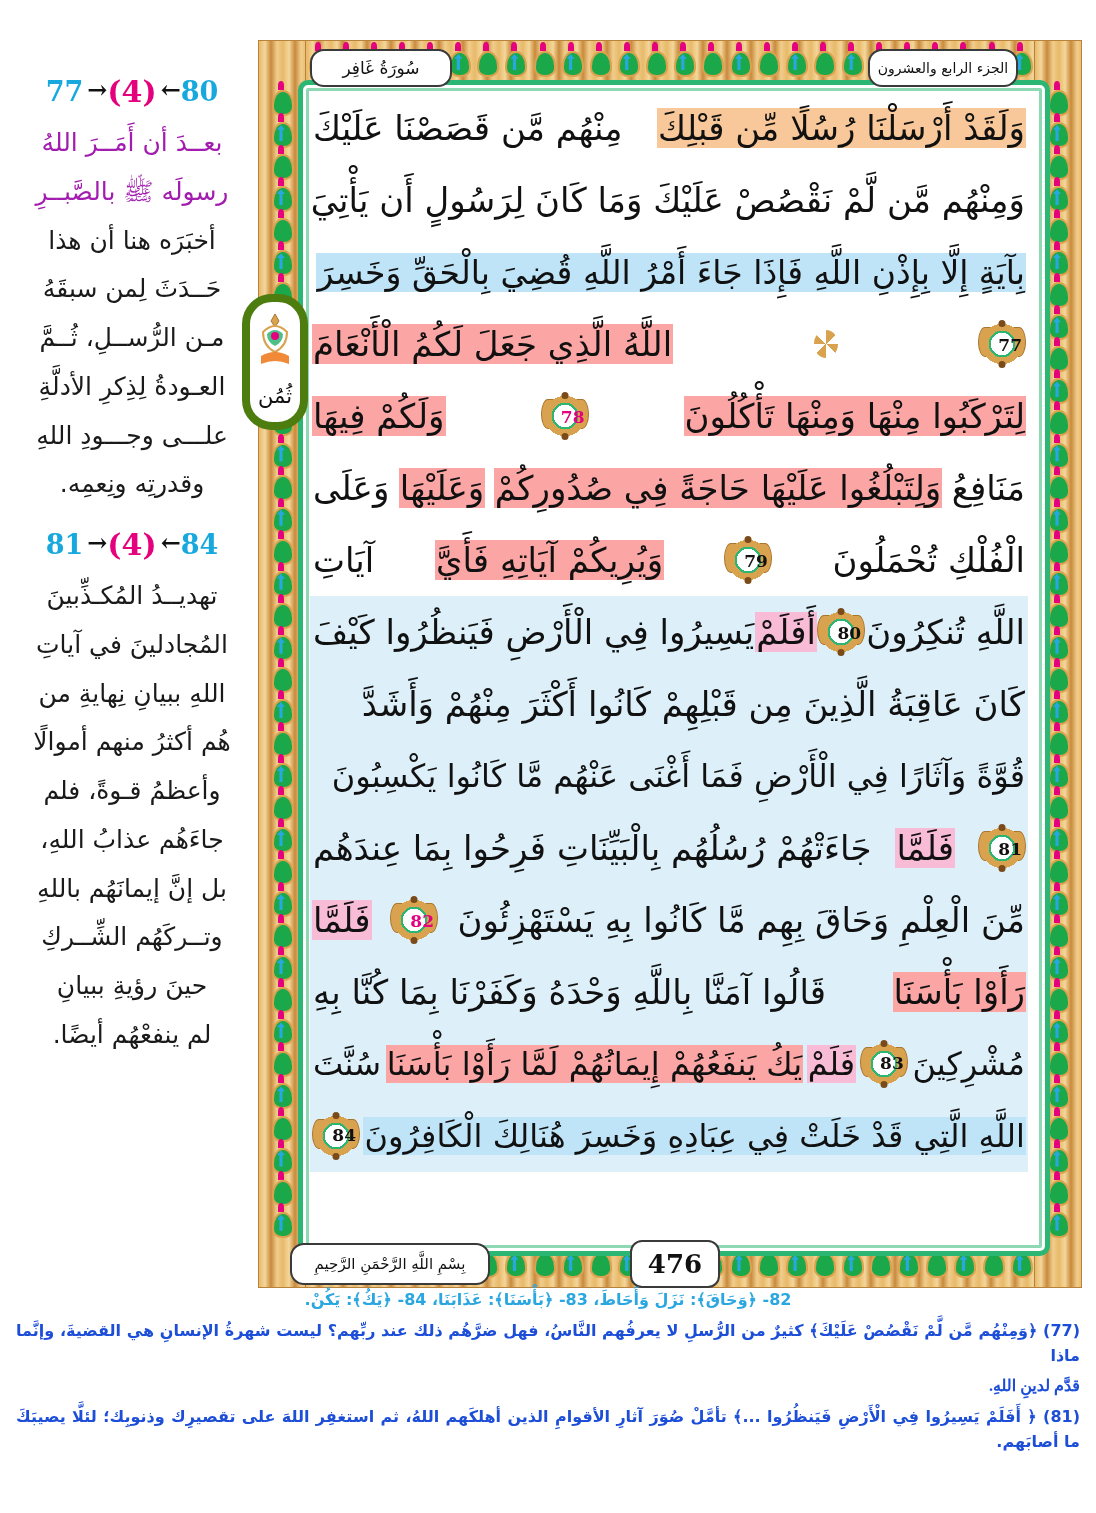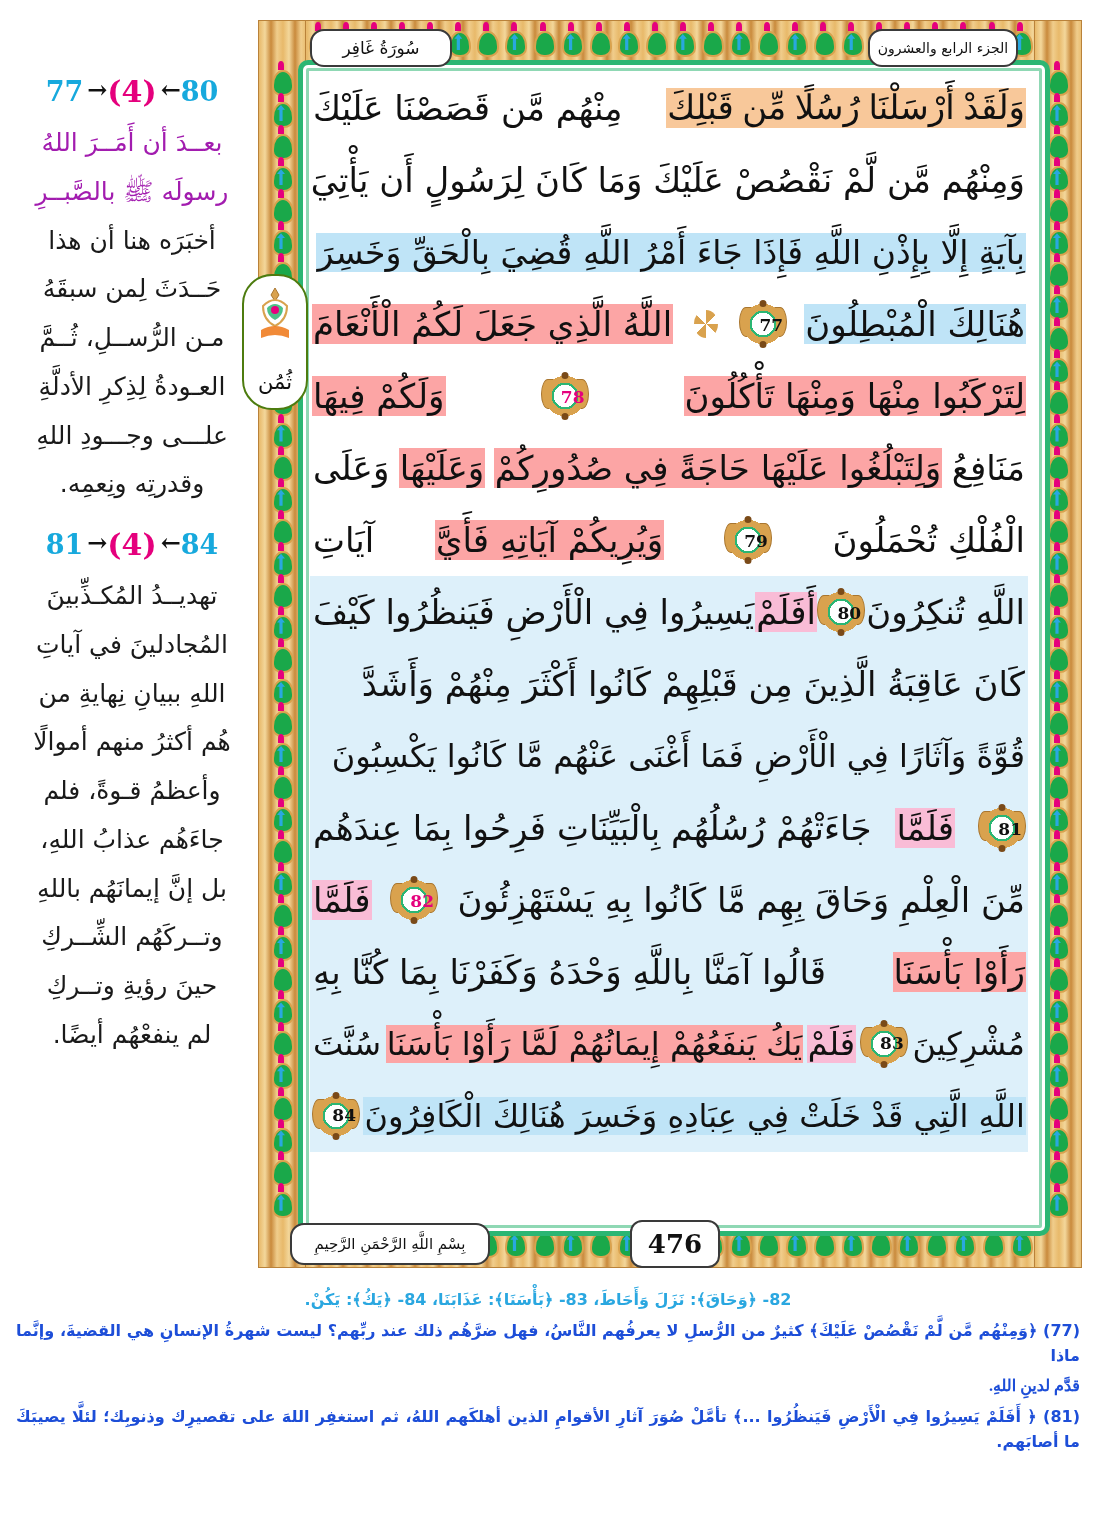--- a/index.html
+++ b/index.html
@@ -31,21 +31,21 @@
     font-size:25px;line-height:1.95;color:#1a1a1a;
     font-family:"DejaVu Sans","Liberation Sans",sans-serif;
     padding:0 4px;
   }
   .side-par.hl{color:#a21caf;}
   .blk1{margin-bottom:8px;}
   .blk2{margin-top:6px;}
 
   
   .frame{
-    position:absolute;left:258px;top:20px;width:822px;height:1246px;
+    position:absolute;left:258px;top:40px;width:822px;height:1246px;
   }
   
   .band{
     position:absolute;
     background:
       repeating-linear-gradient(90deg,
         #e8b96a 0px,#f3d79b 6px,#c98a3c 12px,#f0cd8c 18px,#e8b96a 24px);
     border:1px solid #b9823a;
   }
   .band-top{left:0;top:0;width:822px;height:46px;}
@@ -103,41 +103,41 @@
   .cart-juz{left:610px;top:9px;width:146px;height:34px;font-size:14px;}
   .cart-basmala{left:32px;top:1203px;width:196px;height:38px;font-size:15px;}
   .cart-page{
     left:372px;top:1200px;width:86px;height:44px;border-radius:12px;
     font-size:26px;font-weight:bold;font-family:"DejaVu Serif","Liberation Serif",serif;
   }
 
   
   .thumun{
     position:absolute;left:-16px;top:254px;width:66px;height:136px;
-    background:#ffffff;border:2px solid #4d7c0f;border-radius:30px;
+    background:#ffffff;border:8px solid #4d7c0f;border-radius:30px;
     display:flex;align-items:flex-end;justify-content:center;
     padding-bottom:14px;box-sizing:border-box;
   }
   .thumun .orn{
     position:absolute;left:50%;top:10px;transform:translateX(-50%);
     width:40px;height:70px;
   }
   .thumun .lbl{font-size:21px;color:#111;direction:rtl;}
 
   
   .qline{
     direction:rtl;text-align:justify;text-align-last:justify;
     font-size:34px;line-height:1.0;color:#111;white-space:nowrap;
     display:flex;align-items:center;justify-content:space-between;
     height:72px;padding:0 2px;box-sizing:border-box;
     font-family:"DejaVu Sans","Liberation Sans",sans-serif;
   }
   .qline > span{display:inline-block;padding:3px 1px;}
   .seg{letter-spacing:-1px;}
-  .hl-orange{background:#f8c89a;font-family:Liberation Serif, serif;}
+  .hl-orange{background:#f8c89a;}
   .hl-yellow{background:#fca5a5;}
   .hl-blue  {background:#bfe4f7;}
   .hl-pink  {background:#f9bcd6;}
   .blueblock{background:#ddf0fa;}
 
   
   .ayah{
     display:inline-flex;align-items:center;justify-content:center;
     width:40px;height:44px;position:relative;margin:0 3px;flex:0 0 auto;
   }
@@ -220,21 +220,21 @@
 
     <div class="blk2">
       <div class="side-par">تهديــدُ المُكـذِّبينَ</div>
       <div class="side-par">المُجادلينَ في آياتِ</div>
       <div class="side-par">اللهِ ببيانِ نِهايةِ من</div>
       <div class="side-par">هُم أكثرُ منهم أموالًا</div>
       <div class="side-par">وأعظمُ قـوةً، فلم</div>
       <div class="side-par">جاءَهُم عذابُ اللهِ،</div>
       <div class="side-par">بل إنَّ إيمانَهُم باللهِ</div>
       <div class="side-par">وتــركَهُم الشِّــركِ</div>
-      <div class="side-par">حينَ رؤيةِ وتــركِ</div>
+      <div class="side-par">حينَ رؤيةِ ببيانِ</div>
       <div class="side-par">لم ينفعْهُم أيضًا.</div>
     </div>
   </div>
 
   <div class="frame">
     <div class="band band-top"></div>
     <div class="band band-bot"></div>
     <div class="band band-left"></div>
     <div class="band band-right"></div>
 
@@ -828,21 +828,20 @@
           <span class="seg hl-orange">وَلَقَدْ أَرْسَلْنَا رُسُلًا مِّن قَبْلِكَ</span>
           <span class="seg ">مِنْهُم مَّن قَصَصْنَا عَلَيْكَ</span>
         </div>
         <div class="qline">
           <span class="seg ">وَمِنْهُم مَّن لَّمْ نَقْصُصْ عَلَيْكَ وَمَا كَانَ لِرَسُولٍ أَن يَأْتِيَ</span>
         </div>
         <div class="qline" style="font-size: 33px;">
           <span class="seg hl-blue">بِآيَةٍ إِلَّا بِإِذْنِ اللَّهِ فَإِذَا جَاءَ أَمْرُ اللَّهِ قُضِيَ بِالْحَقِّ وَخَسِرَ</span>
         </div>
         <div class="qline">
-          <span class="seg hl-blue">هُنَالِكَ الْمُبْطِلُونَ</span>
           <span class="ayah"><span class="wing l"></span><span class="wing r"></span><span class="ros"></span><span class="di t"></span><span class="di b"></span><span class="num">77</span></span>
           <span class="rub"></span>
           <span class="seg hl-yellow">اللَّهُ الَّذِي جَعَلَ لَكُمُ الْأَنْعَامَ</span>
         </div>
         <div class="qline">
           <span class="seg hl-yellow">لِتَرْكَبُوا مِنْهَا وَمِنْهَا تَأْكُلُونَ</span>
           <span class="ayah pink"><span class="wing l"></span><span class="wing r"></span><span class="ros"></span><span class="di t"></span><span class="di b"></span><span class="num">78</span></span>
           <span class="seg hl-yellow">وَلَكُمْ فِيهَا</span>
         </div>
         <div class="qline">

